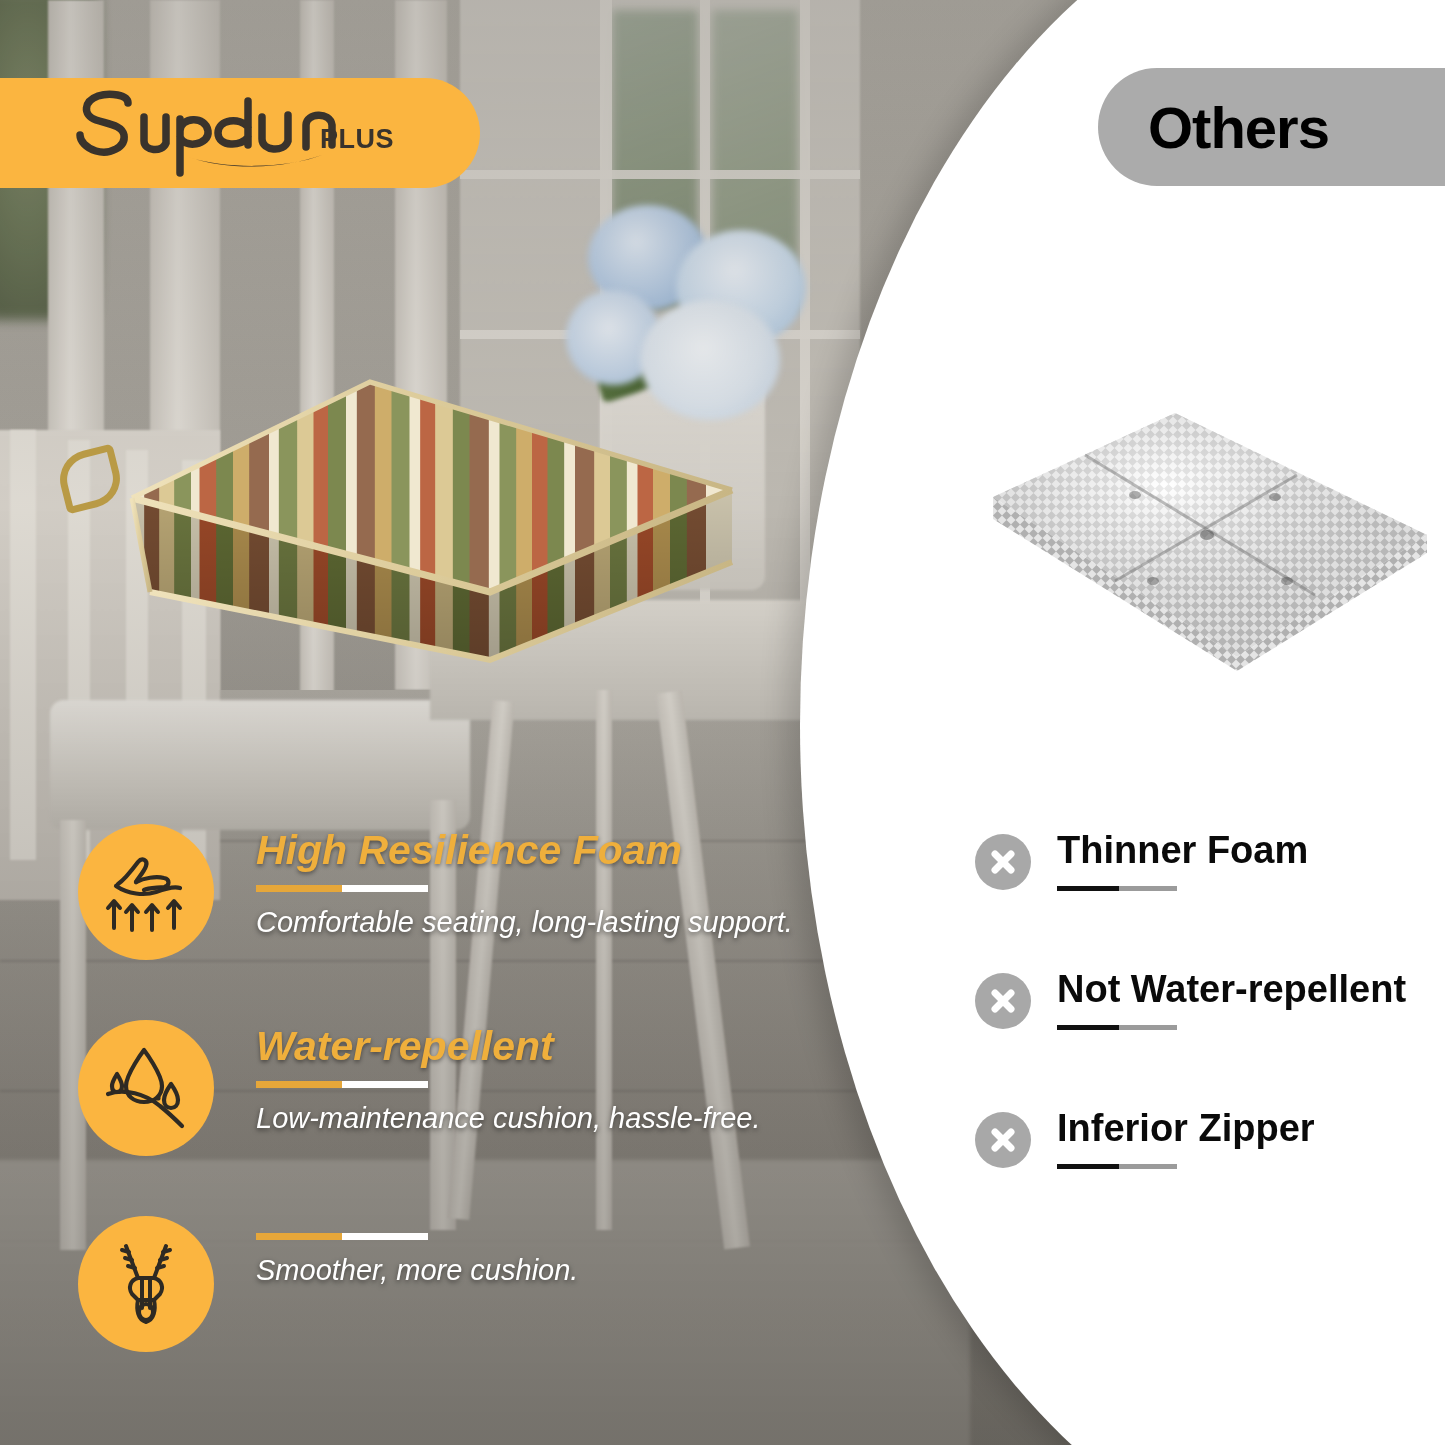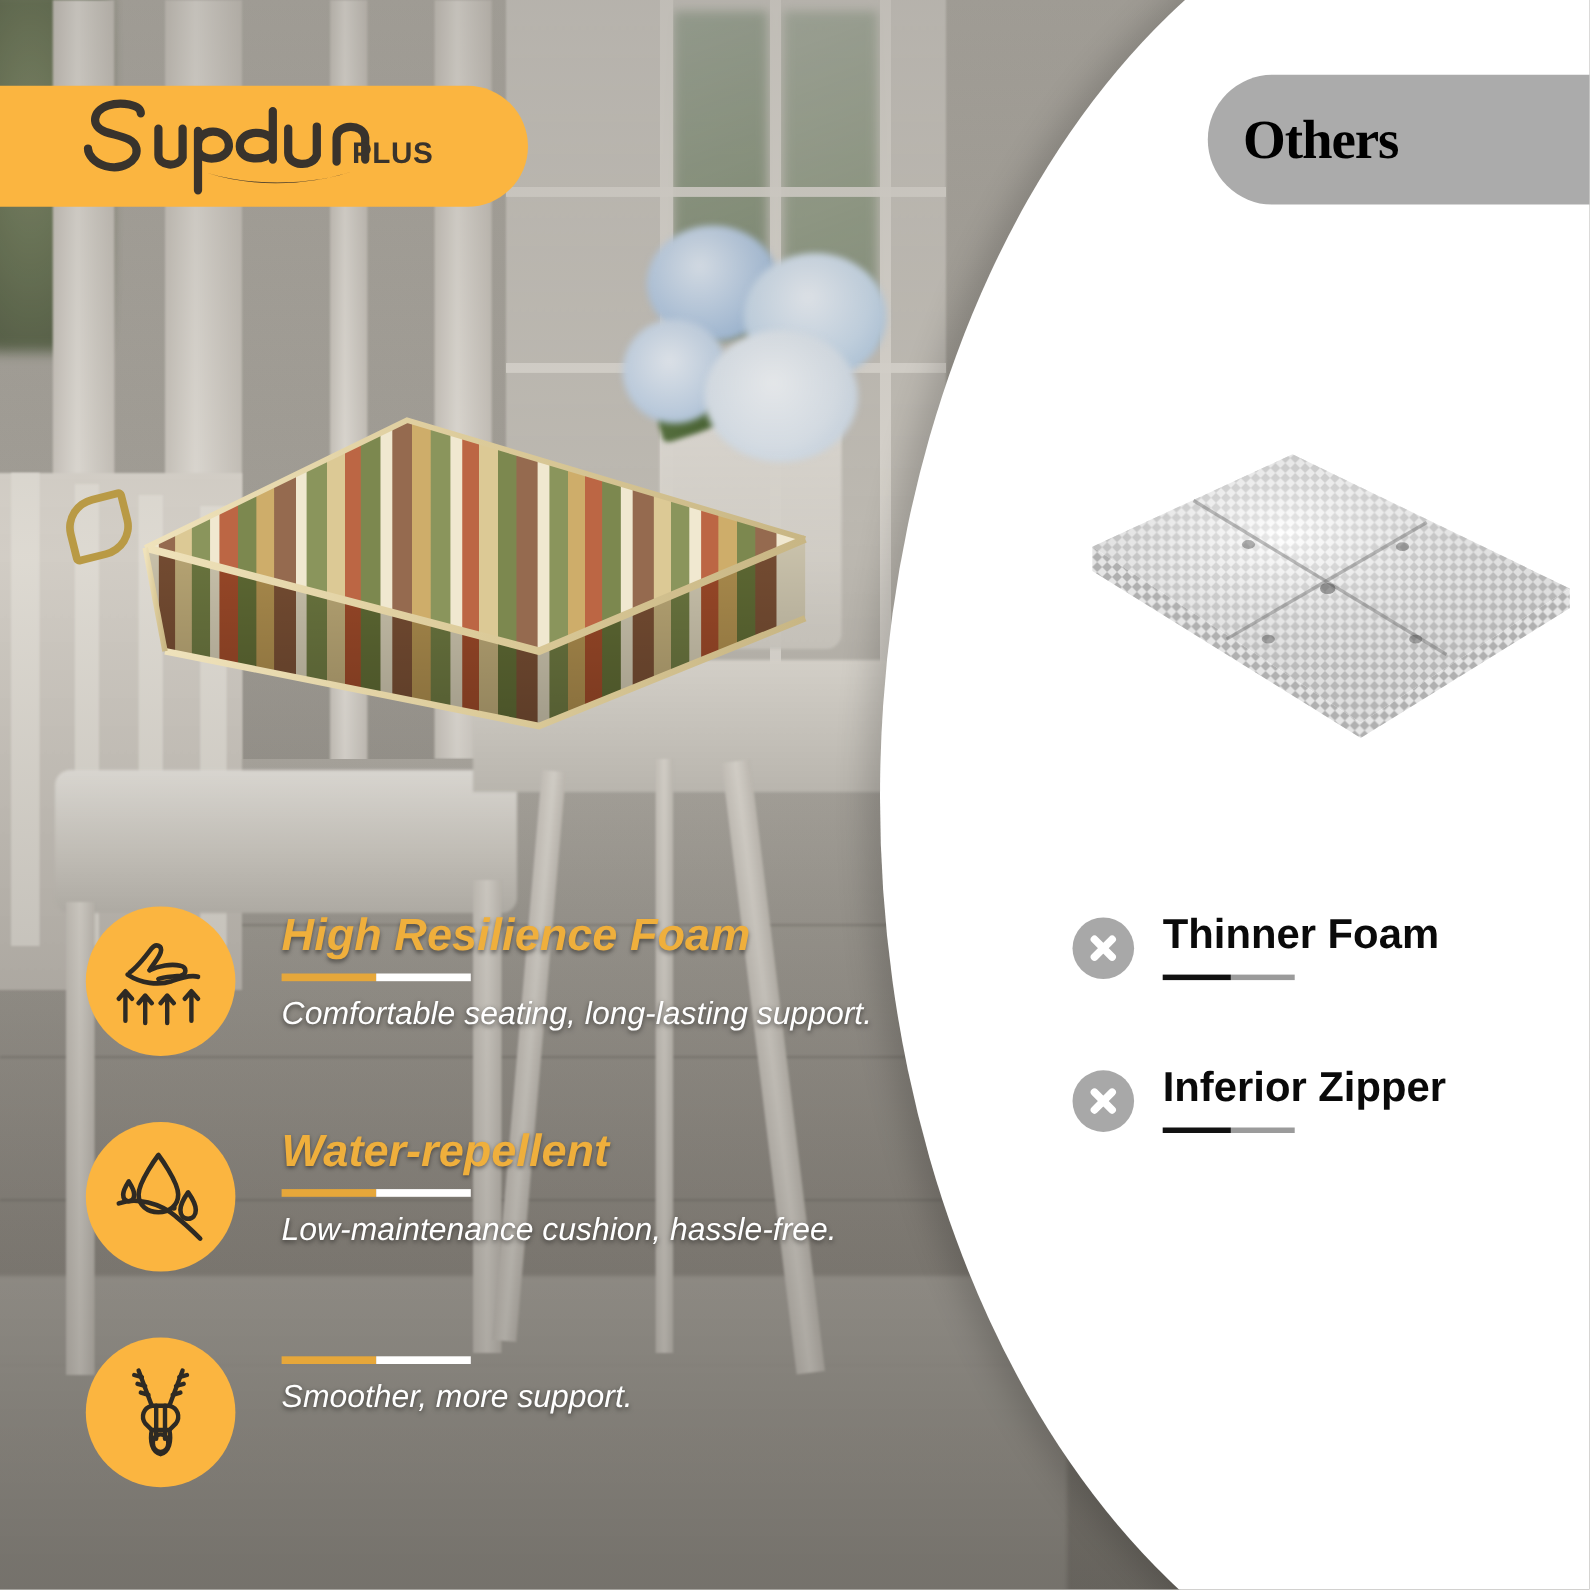--- a/index.html
+++ b/index.html
@@ -136,23 +136,23 @@
 
   
   .others-pill {
     position:absolute; left:1098px; top:68px;
     width:420px; height:118px;
     background:#ABABAB;
     border-radius:60px 0 0 60px;
     display:flex; align-items:center;
   }
   .others-label {
-    font-size:50px; font-weight:900; color:#000;
-    letter-spacing:-1px; margin-left:32px;
-    font-family:Liberation Serif, serif;
+    font-size:58px; font-weight:900; color:#000;
+    letter-spacing:-1px; margin-left:50px;
+    font-family:Liberation Sans, sans-serif;
   }
 
   
   .cushion-wrap { position:absolute; left:60px; top:330px; width:680px; height:340px; }
   .tag-loop {
     position:absolute; left:0px; top:120px; width:60px; height:58px;
     border:7px solid #b99a45; border-radius:50% 10% 50% 10%;
     transform:rotate(-14deg);
   }
 
@@ -497,21 +497,21 @@
             <path d="M40,64 C38,74 40,84 48,86 C56,84 58,74 56,64"></path>
             <ellipse cx="48" cy="76" rx="7" ry="8"></ellipse>
           </g>
         </svg>
       </div>
       <div class="f-body">
         <div class="f-rule">
             <i class="gold"></i>
             <i class="white"></i>
           </div>
-        <div class="f-sub">Smoother, more support.</div>
+        <div class="f-sub">Smoother, more cushion.</div>
       </div>
     </div>
 
   </div>
 
   <div class="cons">
 
     <div class="con">
       <div class="con-x">
         <svg width="36" height="36" viewBox="0 0 36 36">
@@ -523,31 +523,48 @@
       </div>
       <div class="con-body">
         <div class="con-title">Thinner Foam</div>
         <div class="con-rule">
             <i class="dark"></i>
             <i class="grey"></i>
           </div>
       </div>
     </div>
 
-
     <div class="con">
       <div class="con-x">
         <svg width="36" height="36" viewBox="0 0 36 36">
           <g stroke="#ffffff" stroke-width="7" stroke-linecap="round">
             <line x1="10" y1="10" x2="26" y2="26"></line>
             <line x1="26" y1="10" x2="10" y2="26"></line>
           </g>
         </svg>
       </div>
       <div class="con-body">
+        <div class="con-title">Not Water-repellent</div>
+        <div class="con-rule">
+            <i class="dark"></i>
+            <i class="grey"></i>
+          </div>
+      </div>
+    </div>
+
+    <div class="con">
+      <div class="con-x">
+        <svg width="36" height="36" viewBox="0 0 36 36">
+          <g stroke="#ffffff" stroke-width="7" stroke-linecap="round">
+            <line x1="10" y1="10" x2="26" y2="26"></line>
+            <line x1="26" y1="10" x2="10" y2="26"></line>
+          </g>
+        </svg>
+      </div>
+      <div class="con-body">
         <div class="con-title">Inferior Zipper</div>
         <div class="con-rule">
             <i class="dark"></i>
             <i class="grey"></i>
           </div>
       </div>
     </div>
 
   </div>
 

